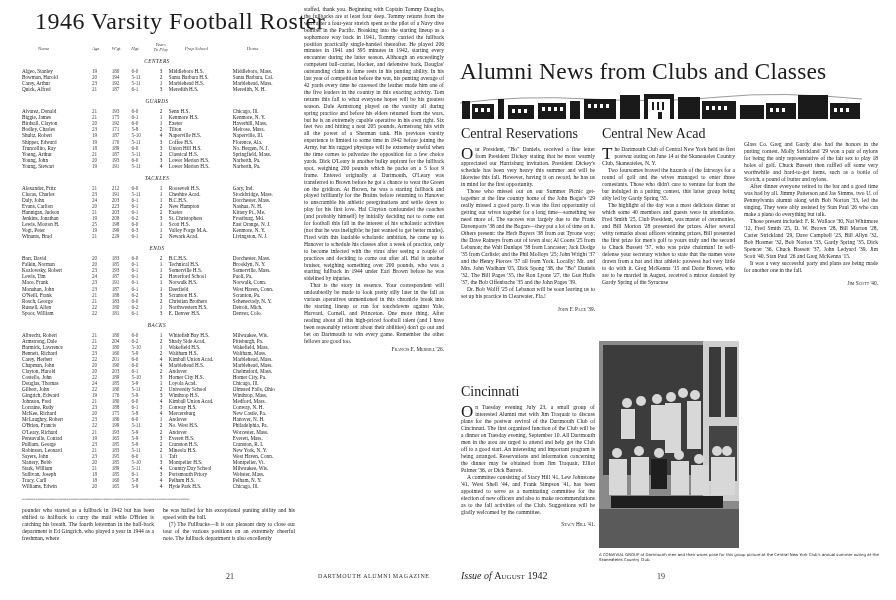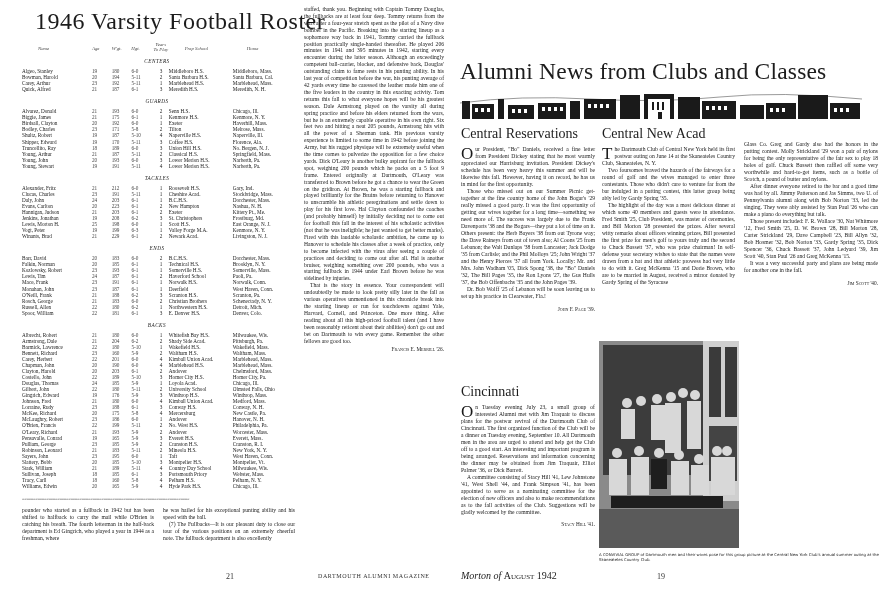--- a/index.html
+++ b/index.html
@@ -728,18 +728,18 @@
     </g>
     <g fill="#1e1e1e">
       <rect x="52" y="118" width="16" height="30"></rect>
         <rect x="12" y="155" width="112" height="12"></rect>
     </g>
   </svg>
 
   <div class="caption" style="left:147px;top:552px;width:292px;">A CONVIVIAL GROUP of Dartmouth men and their wives pose for this group picture at the Central New York Club's annual summer outing at the Skaneateles Country Club.</div>
 
   <div class="issue">
-    <span class="i">Morton of</span>
+    <span class="i">Issue of</span>
     <span class="sc">August</span>
     <span>1942</span>
   </div>
   <div class="folio" style="left:205px;top:572px;">19</div>
 </div>
 
 </body></html>

